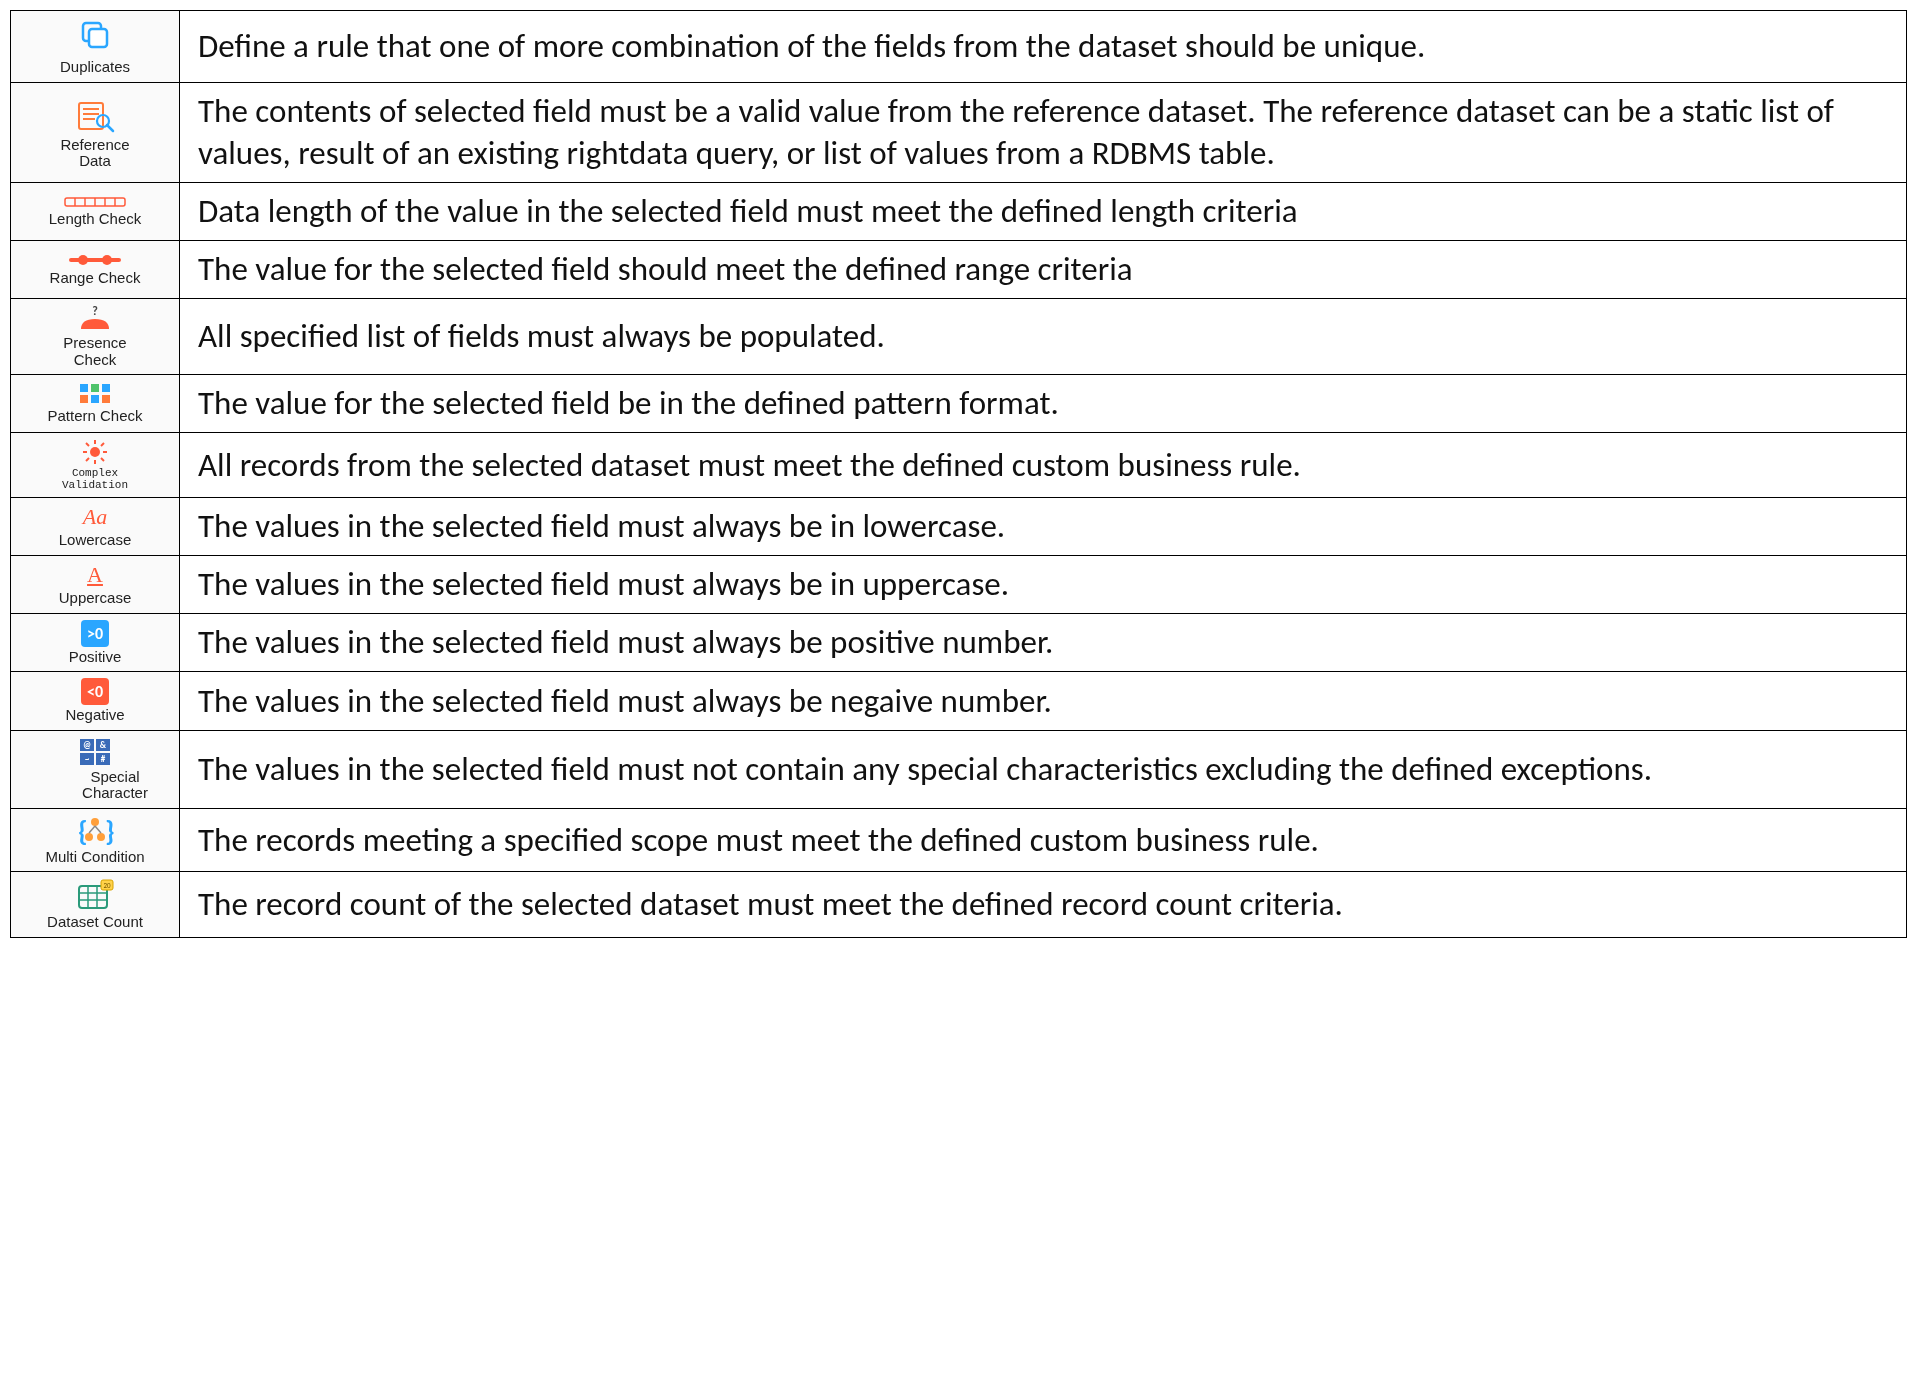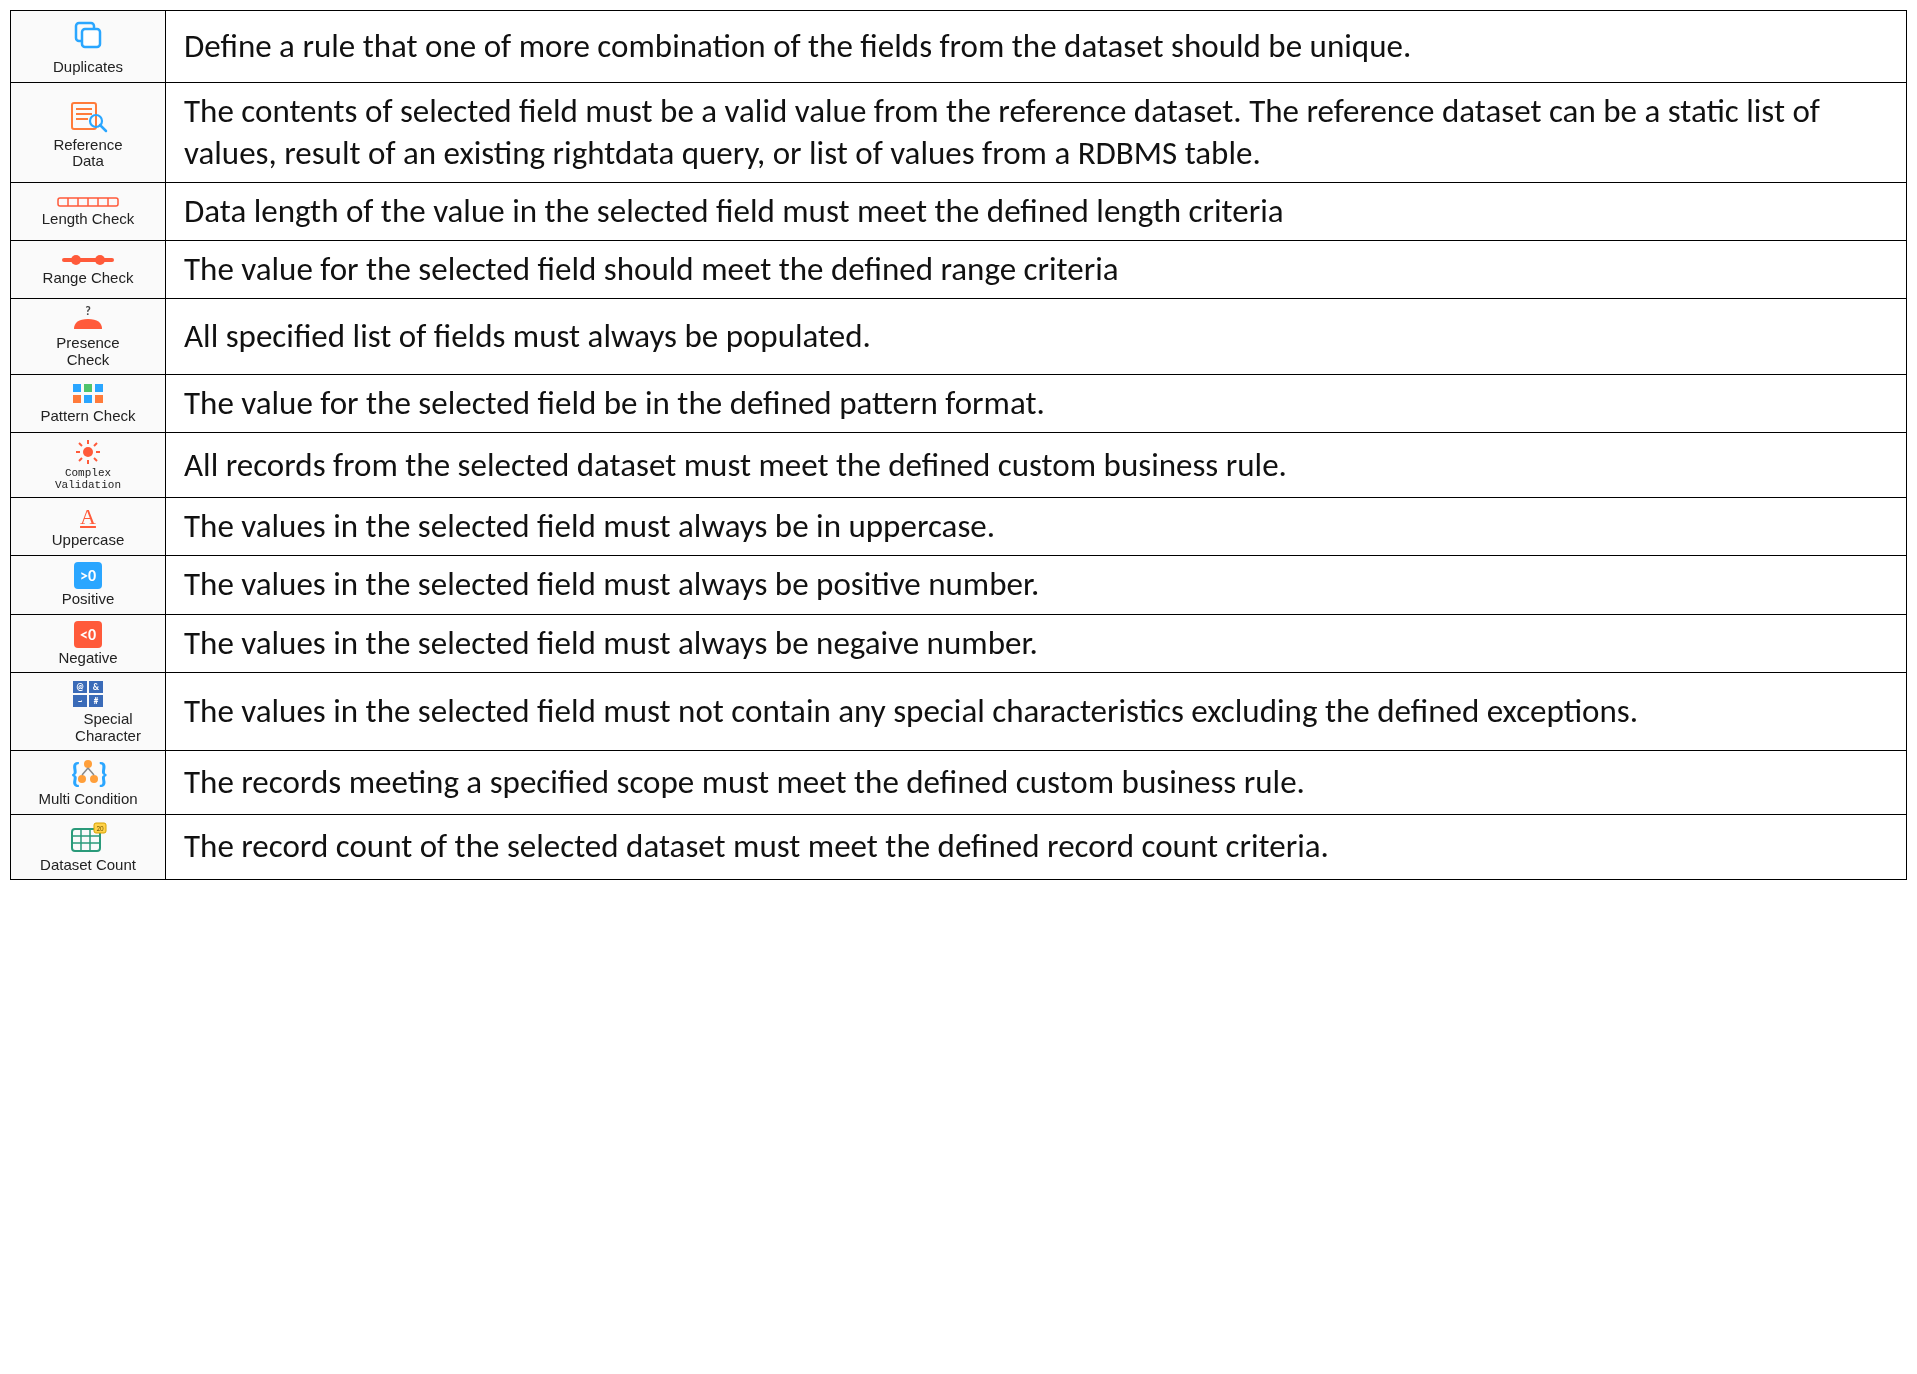--- a/index.html
+++ b/index.html
@@ -13,21 +13,21 @@
   table {
     border-collapse: collapse;
     width: 1897px;
     table-layout: fixed;
   }
   td {
     border: 1.5px solid #000;
     vertical-align: middle;
   }
   td.icon-cell {
-    width: 155px;
+    width: 169px;
     text-align: center;
     padding: 6px 17px;
     background: #fafafa;
   }
   td.desc-cell {
     padding: 7px 18px;
     font-size: 33px;
     line-height: 1.3;
     color: #111;
     background: #fff;
@@ -176,20 +176,29 @@
             <line x1="19" y1="7" x2="22" y2="4"></line>
           </g>
         </svg>
       </span>
       <span class="icon-label" style="font-size:11px;max-width:70px;font-family:Liberation Mono, monospace;">Complex Validation</span>
     </div>
   </td>
   <td class="desc-cell">All records from the selected dataset must meet the defined custom business rule.</td>
 </tr>
 
+<tr>
+  <td class="icon-cell">
+    <div class="icon-wrap">
+      <span style="font-family:Georgia,serif;font-size:22px;color:#ff5a3a;font-style:italic;">Aa</span>
+      <span class="icon-label">Lowercase</span>
+    </div>
+  </td>
+  <td class="desc-cell">The values in the selected field must always be in lowercase.</td>
+</tr>
 
 <tr>
   <td class="icon-cell">
     <div class="icon-wrap">
       <span style="font-family:Georgia,serif;font-size:22px;color:#ff5a3a;text-decoration:underline;">A</span>
       <span class="icon-label">Uppercase</span>
     </div>
   </td>
   <td class="desc-cell">The values in the selected field must always be in uppercase.</td>
 </tr>

